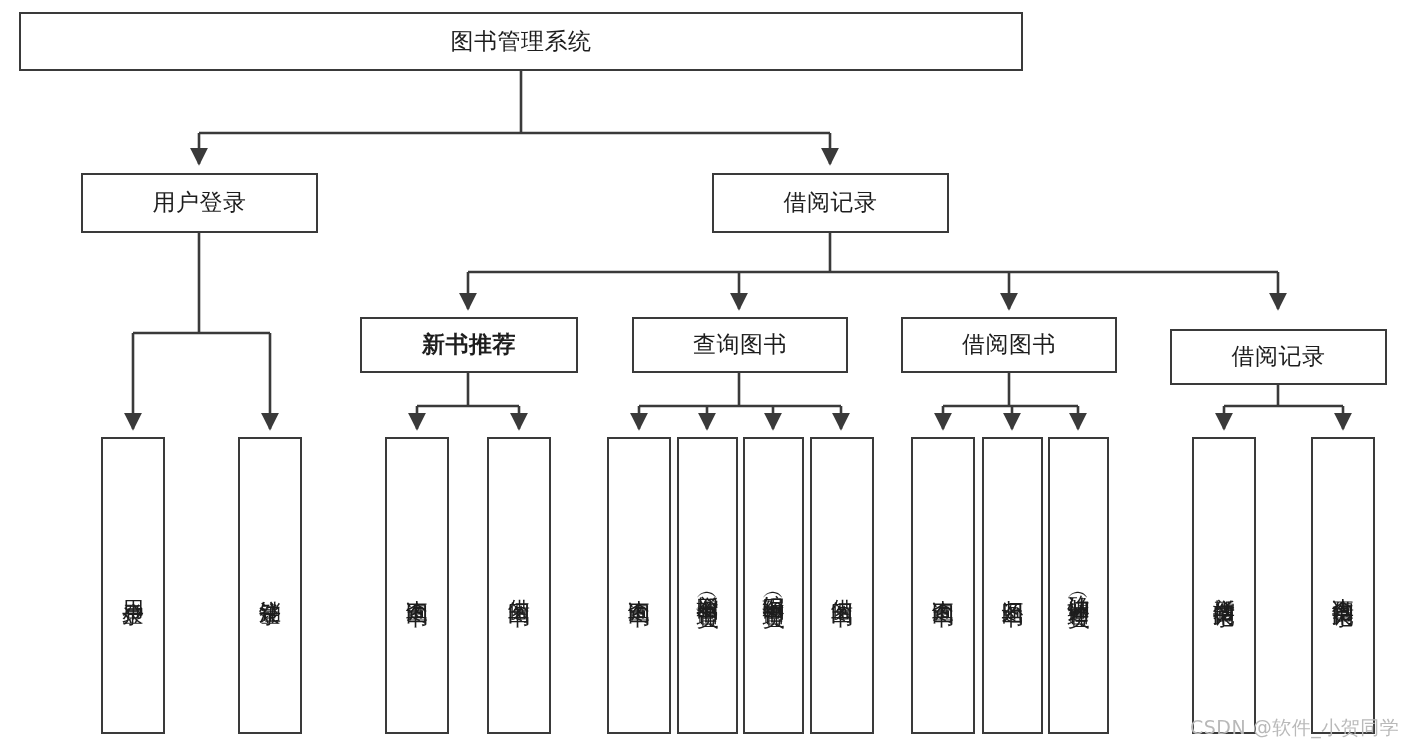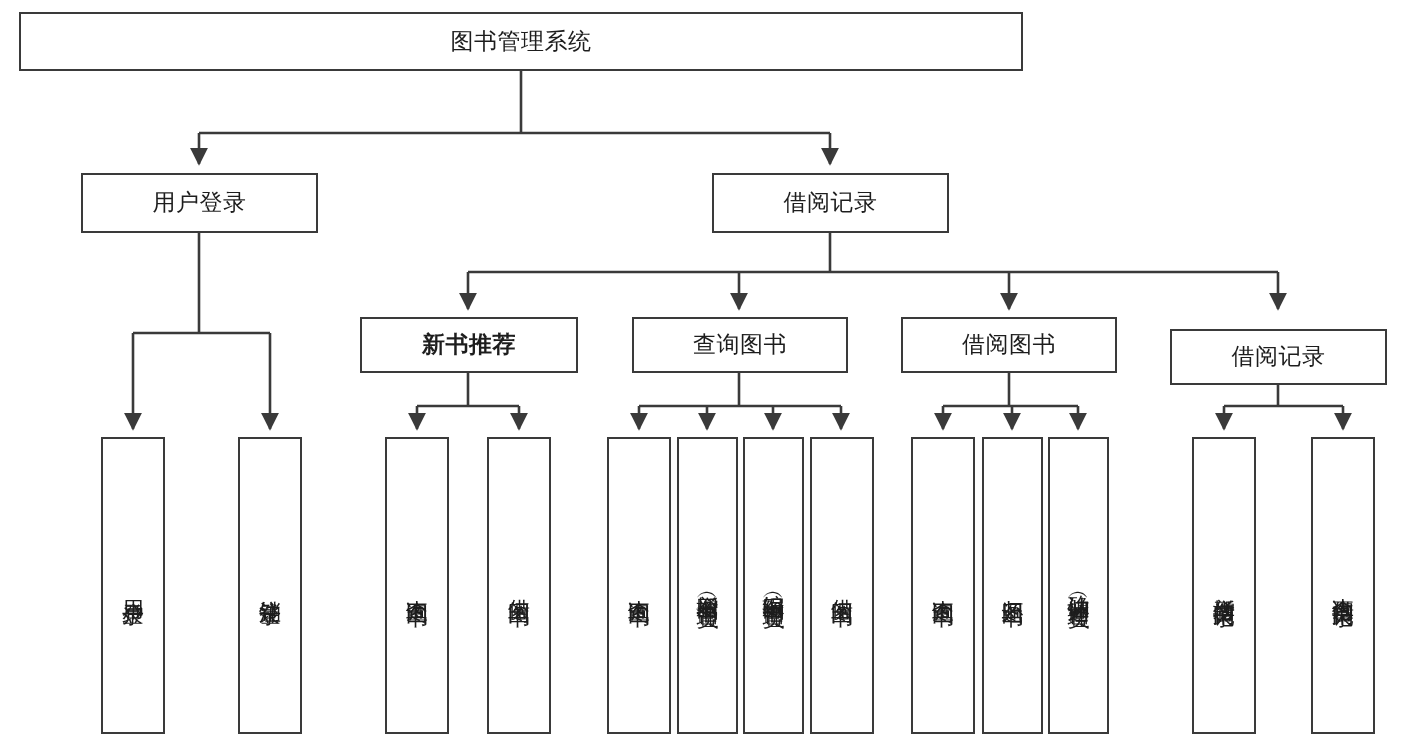--- a/index.html
+++ b/index.html
@@ -200,14 +200,17 @@
   </div>
 
   <div class="node vert" style="left:1192px; top:437px; width:64px; height:297px;">
     <span class="node-label">新增借阅记录</span>
   </div>
 
   <div class="node vert" style="left:1311px; top:437px; width:64px; height:297px;">
     <span class="node-label">查询借阅记录</span>
   </div>
 
+  <div class="watermark" style="left:1190px; top:715px;">
+    <span>CSDN @软件_小贺同学</span>
+  </div>
 
 </div>
 
 </body></html>

